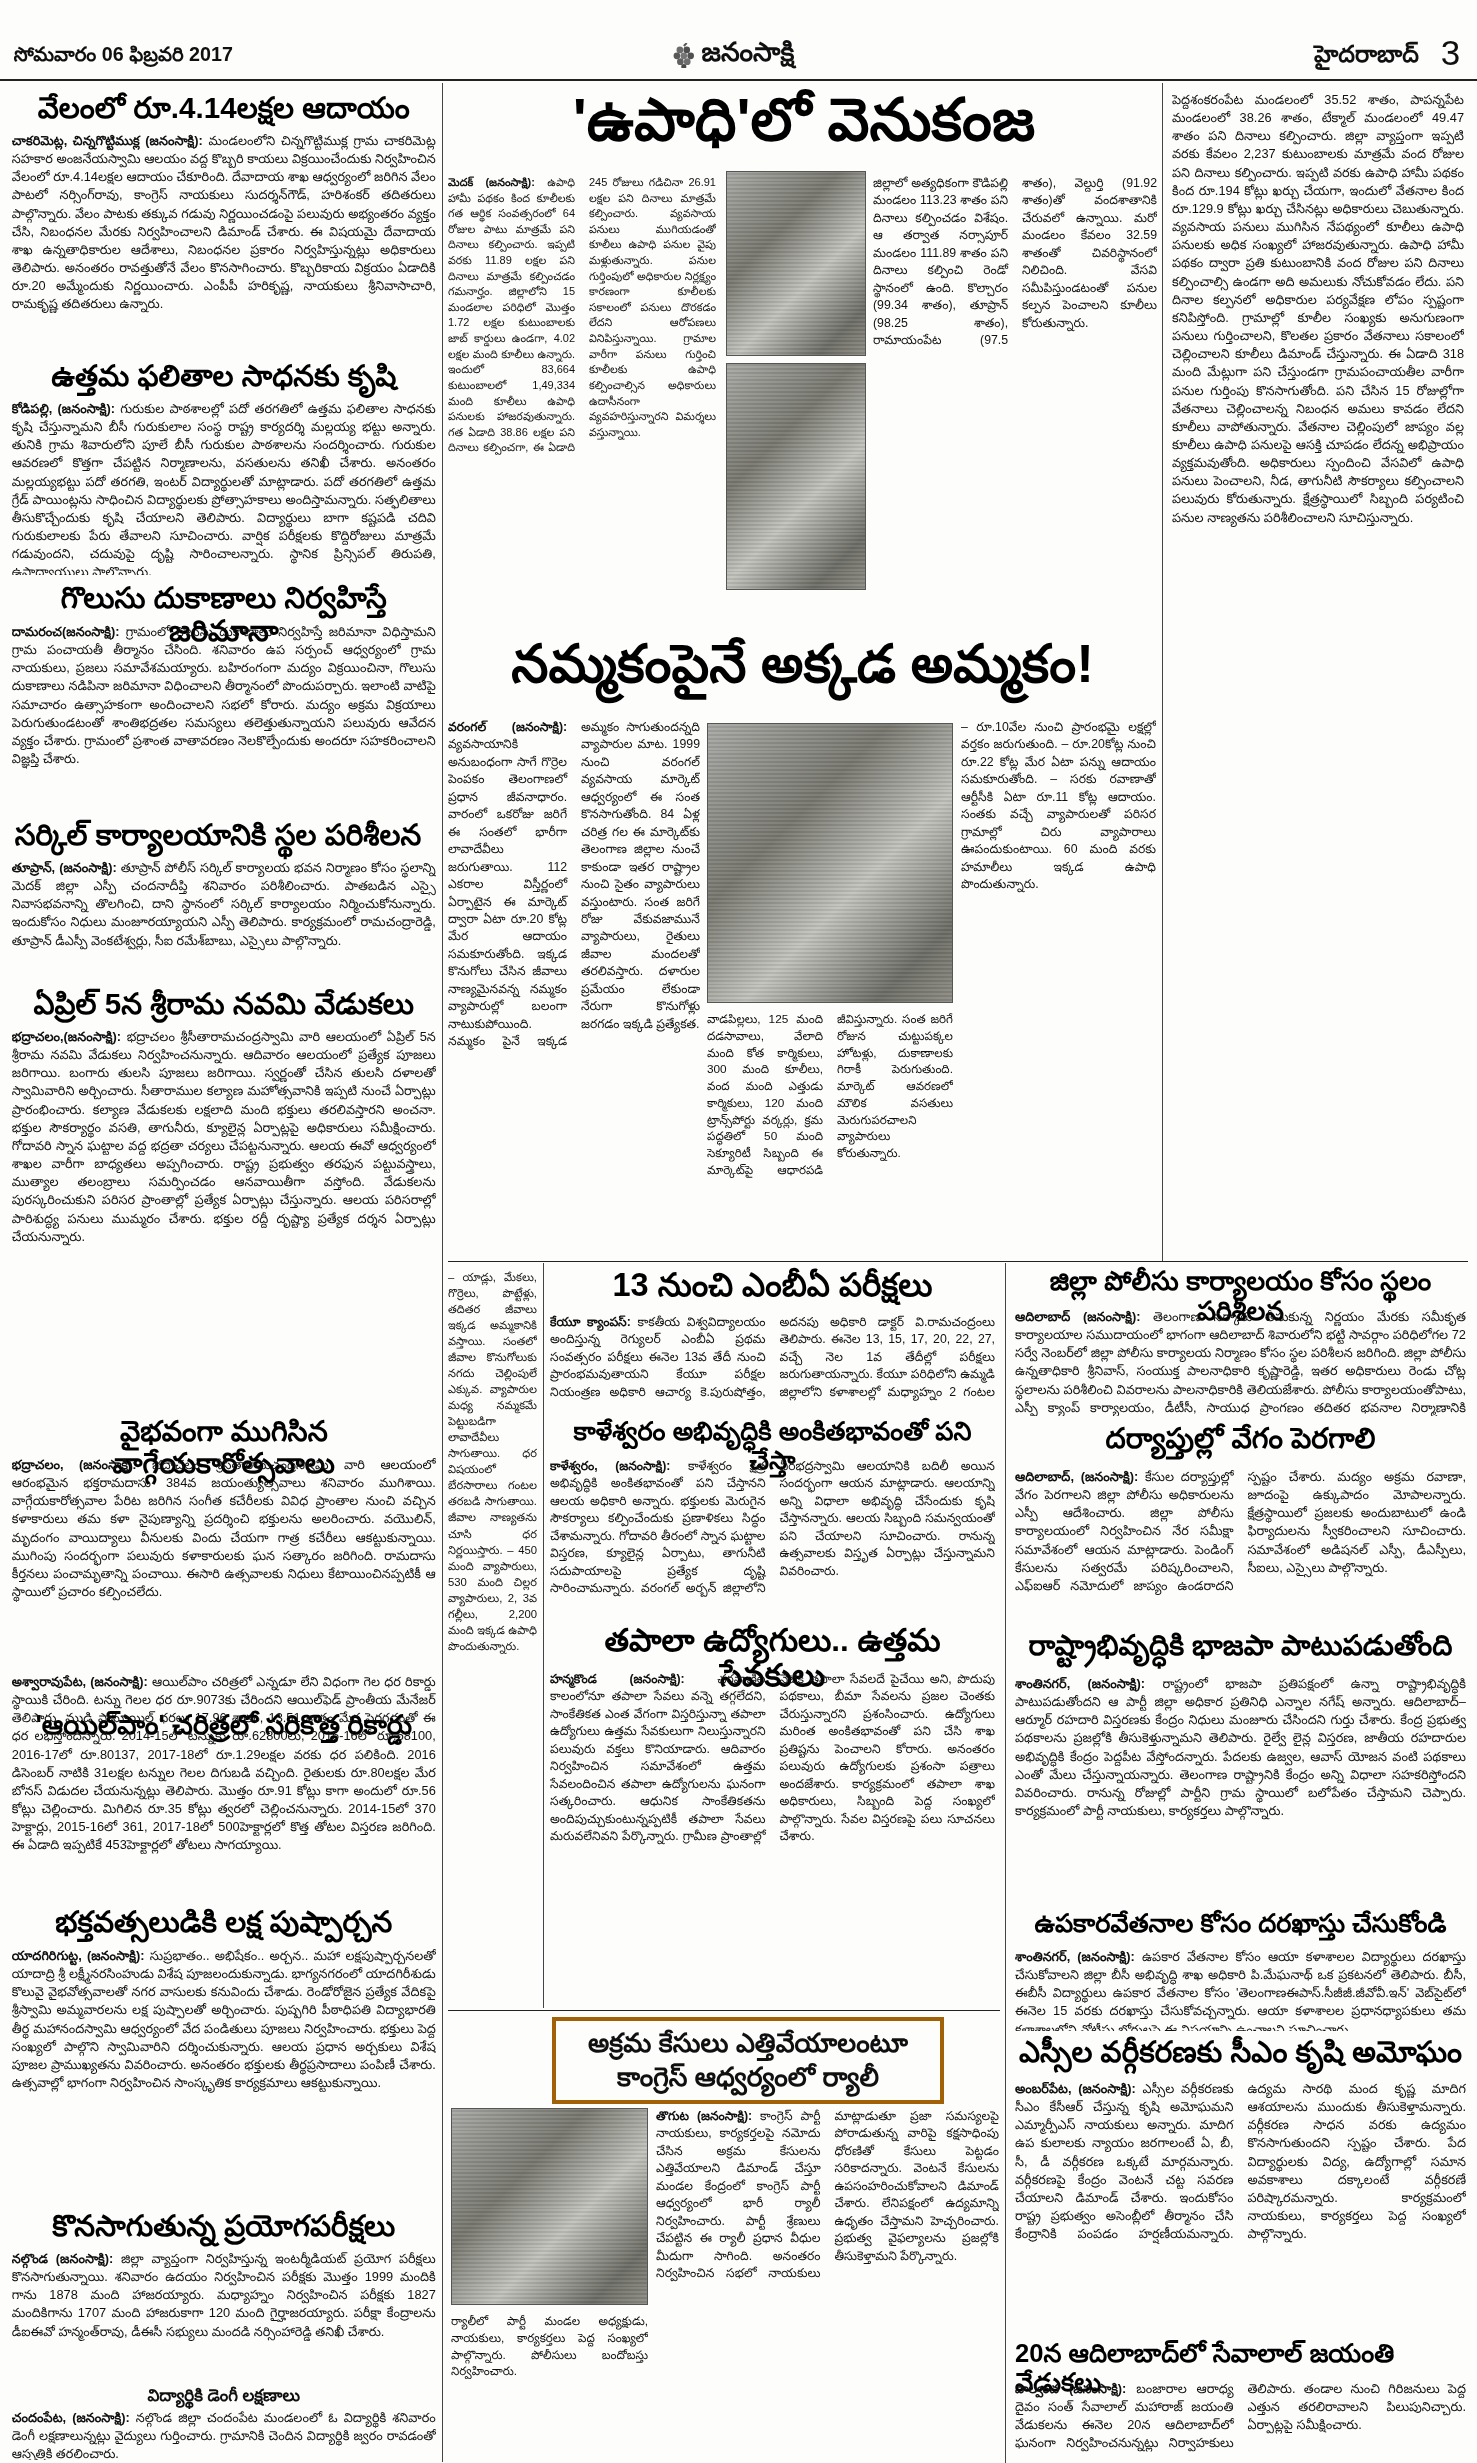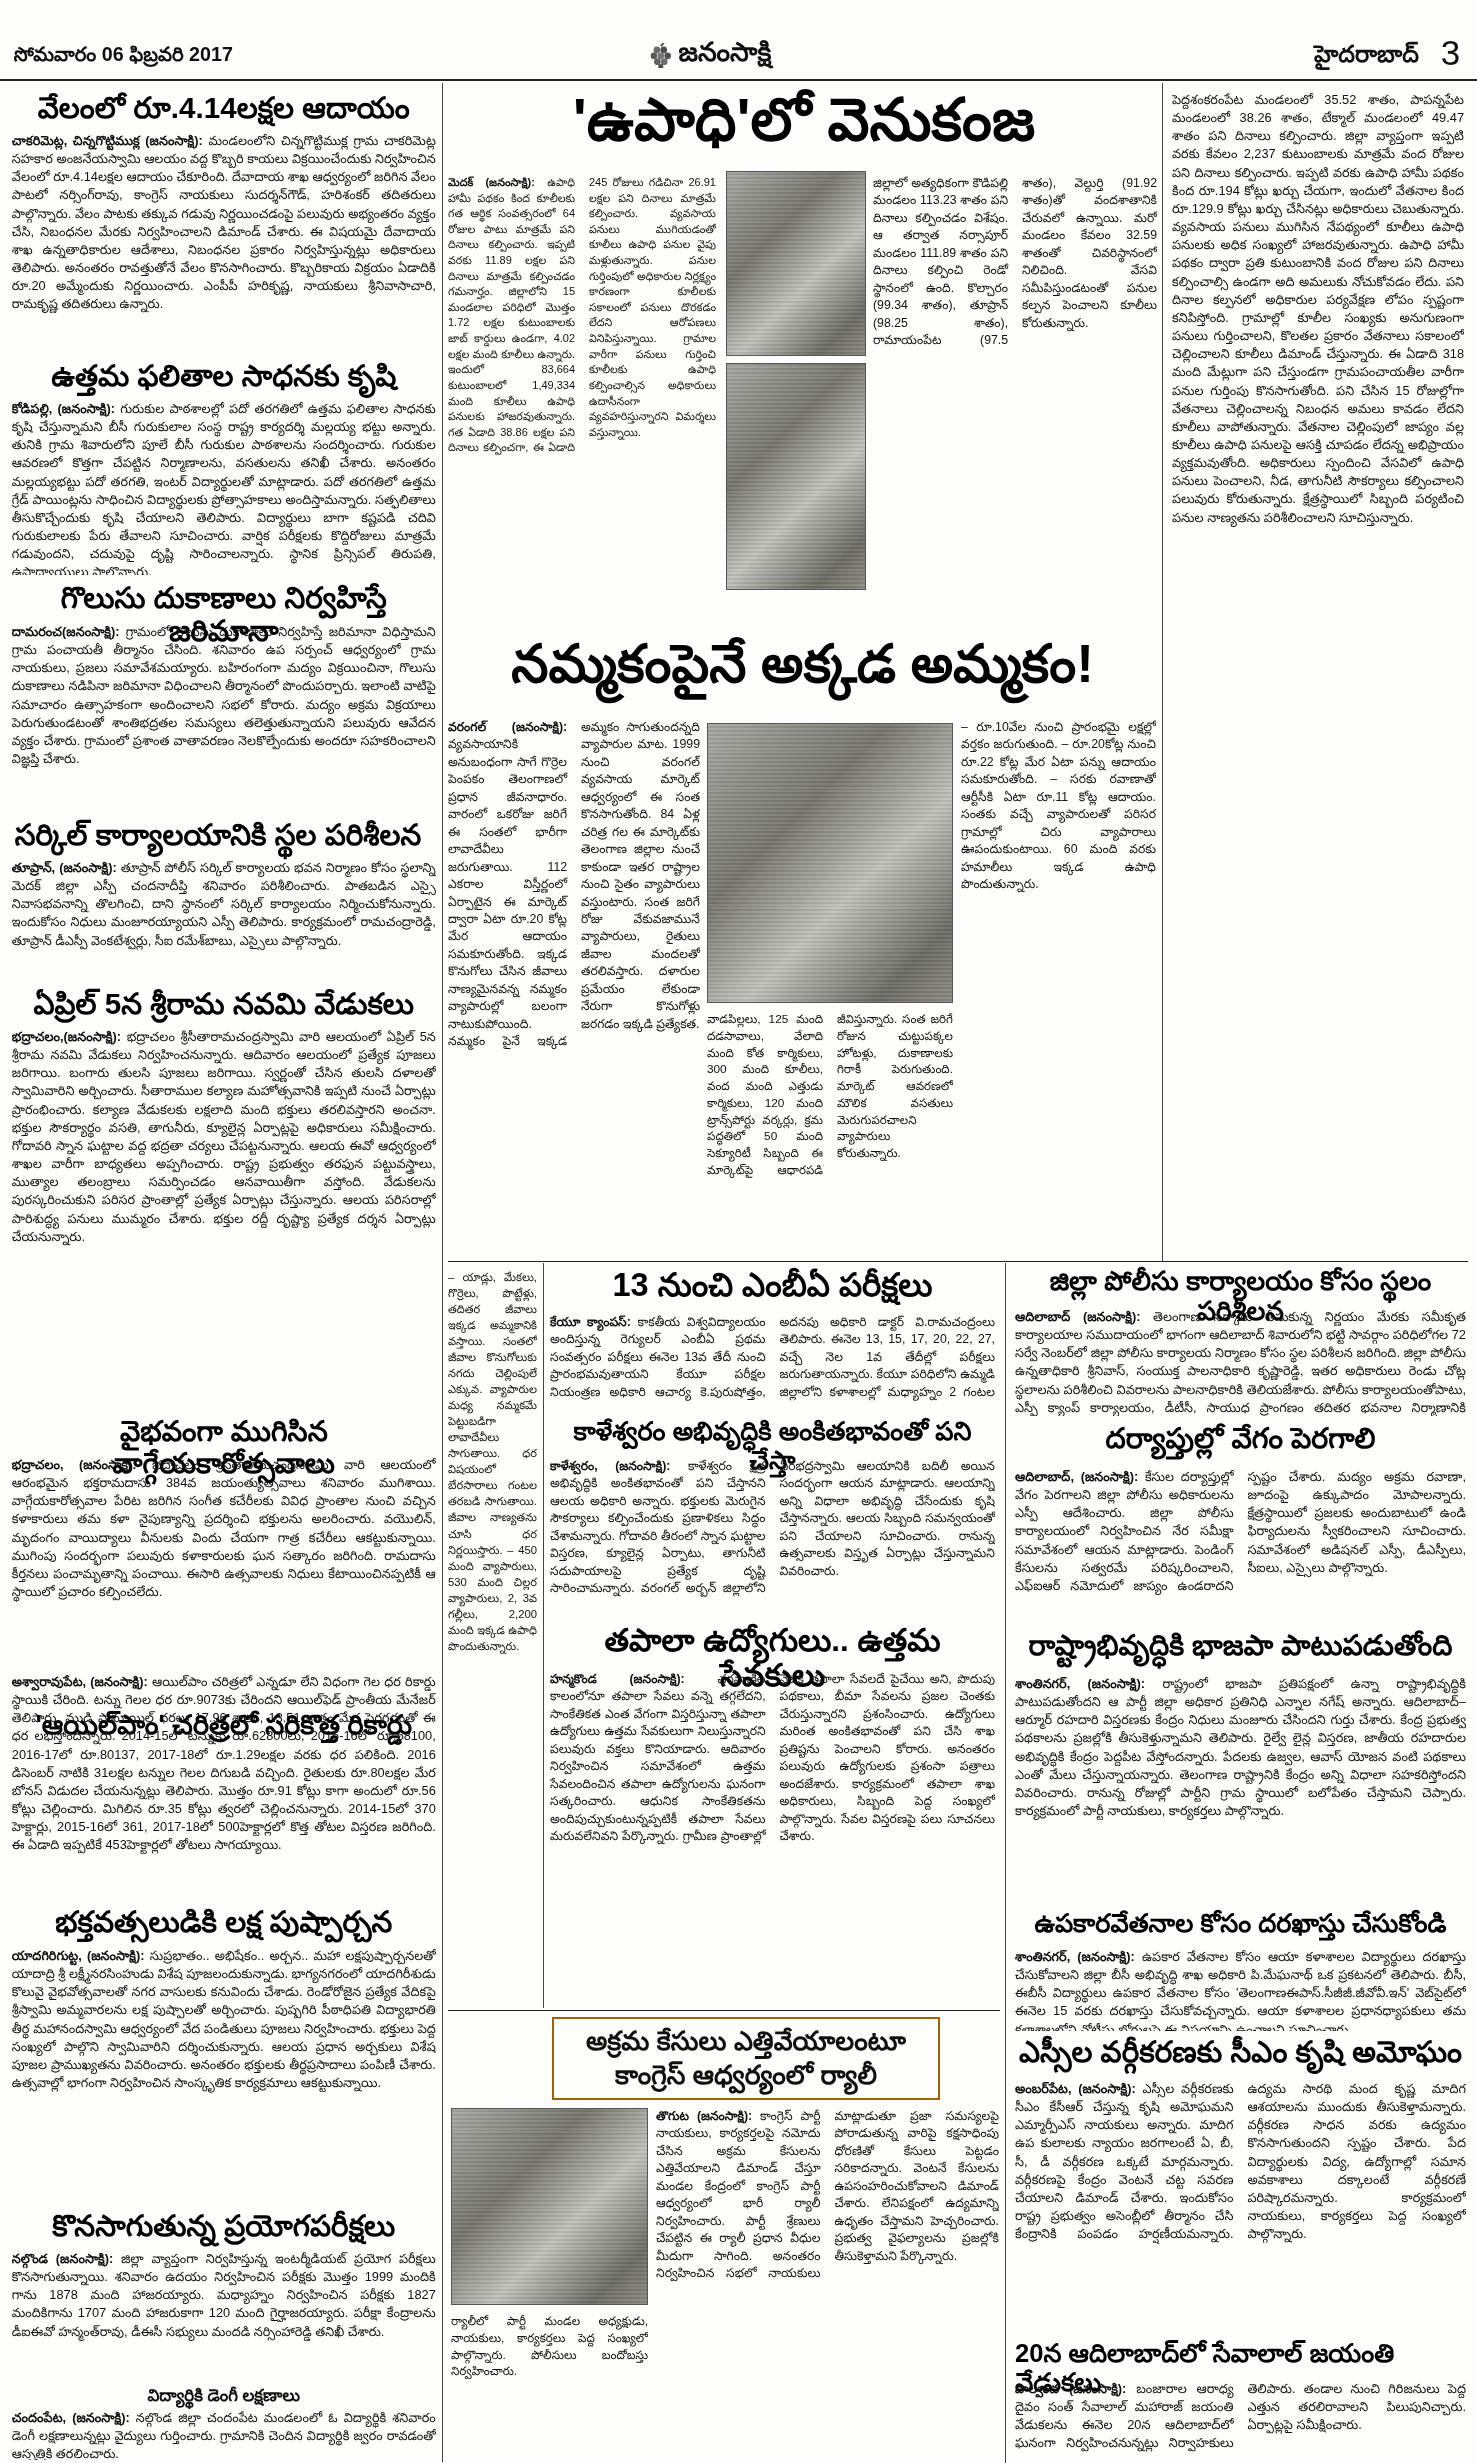--- a/index.html
+++ b/index.html
@@ -11,31 +11,31 @@
            word-break:break-word;hyphens:auto;}
   .bodytxt b{font-weight:bold;}
   .cols2{column-count:2;column-gap:13.8px;}
   .vrule{background:#444;width:1px;}
   .hrule{background:#222;height:2px;}
   .photo{background:
      repeating-linear-gradient(0deg,rgba(255,255,255,.06) 0 2px,rgba(0,0,0,.07) 2px 3.9px),
      linear-gradient(135deg,#a9a9a6 0%,#77776f 35%,#c2c2bd 60%,#6d6d66 85%,#8e8e86 100%);
      box-shadow:inset 0 0 0 1px #555;}
   .masthead{display:flex;align-items:center;gap:5.9px;font-weight:bold;font-size:26.6px;}
-  .boxhead{border:2px solid #a16207;font-weight:bold;text-align:center;line-height:1.25;
+  .boxhead{border:4px solid #a16207;font-weight:bold;text-align:center;line-height:1.25;
            display:flex;flex-direction:column;justify-content:center;}
   .subhead{font-weight:bold;text-align:center;font-size:16.7px;}
 </style>
 </head>
 <body>
 
 <div class="page">
 
   <div class="abs" style="left:13.8px;top:43px;font-size:19.7px;font-weight:bold;">సోమవారం 06 ఫిబ్రవరి 2017</div>
-  <div class="abs masthead" style="left:649px;top:37px;">
+  <div class="abs masthead" style="left:672px;top:37px;">
     <span style="display:inline-block;line-height:0;">
       <svg width="23.6" height="25.6" viewBox="0 0 24 26">
         <path d="M12 3 L15 0" stroke="#555" stroke-width="2" fill="none"></path>
         <circle cx="8" cy="7" r="3.4" fill="#6b6b6b"></circle>
           <circle cx="15" cy="7" r="3.4" fill="#4e4e4e"></circle>
         <circle cx="5" cy="13" r="3.4" fill="#585858"></circle>
           <circle cx="12" cy="13" r="3.4" fill="#767676"></circle>
         <circle cx="19" cy="13" r="3.4" fill="#515151"></circle>
           <circle cx="8.5" cy="19" r="3.4" fill="#616161"></circle>
         <circle cx="15.5" cy="19" r="3.4" fill="#6e6e6e"></circle>

